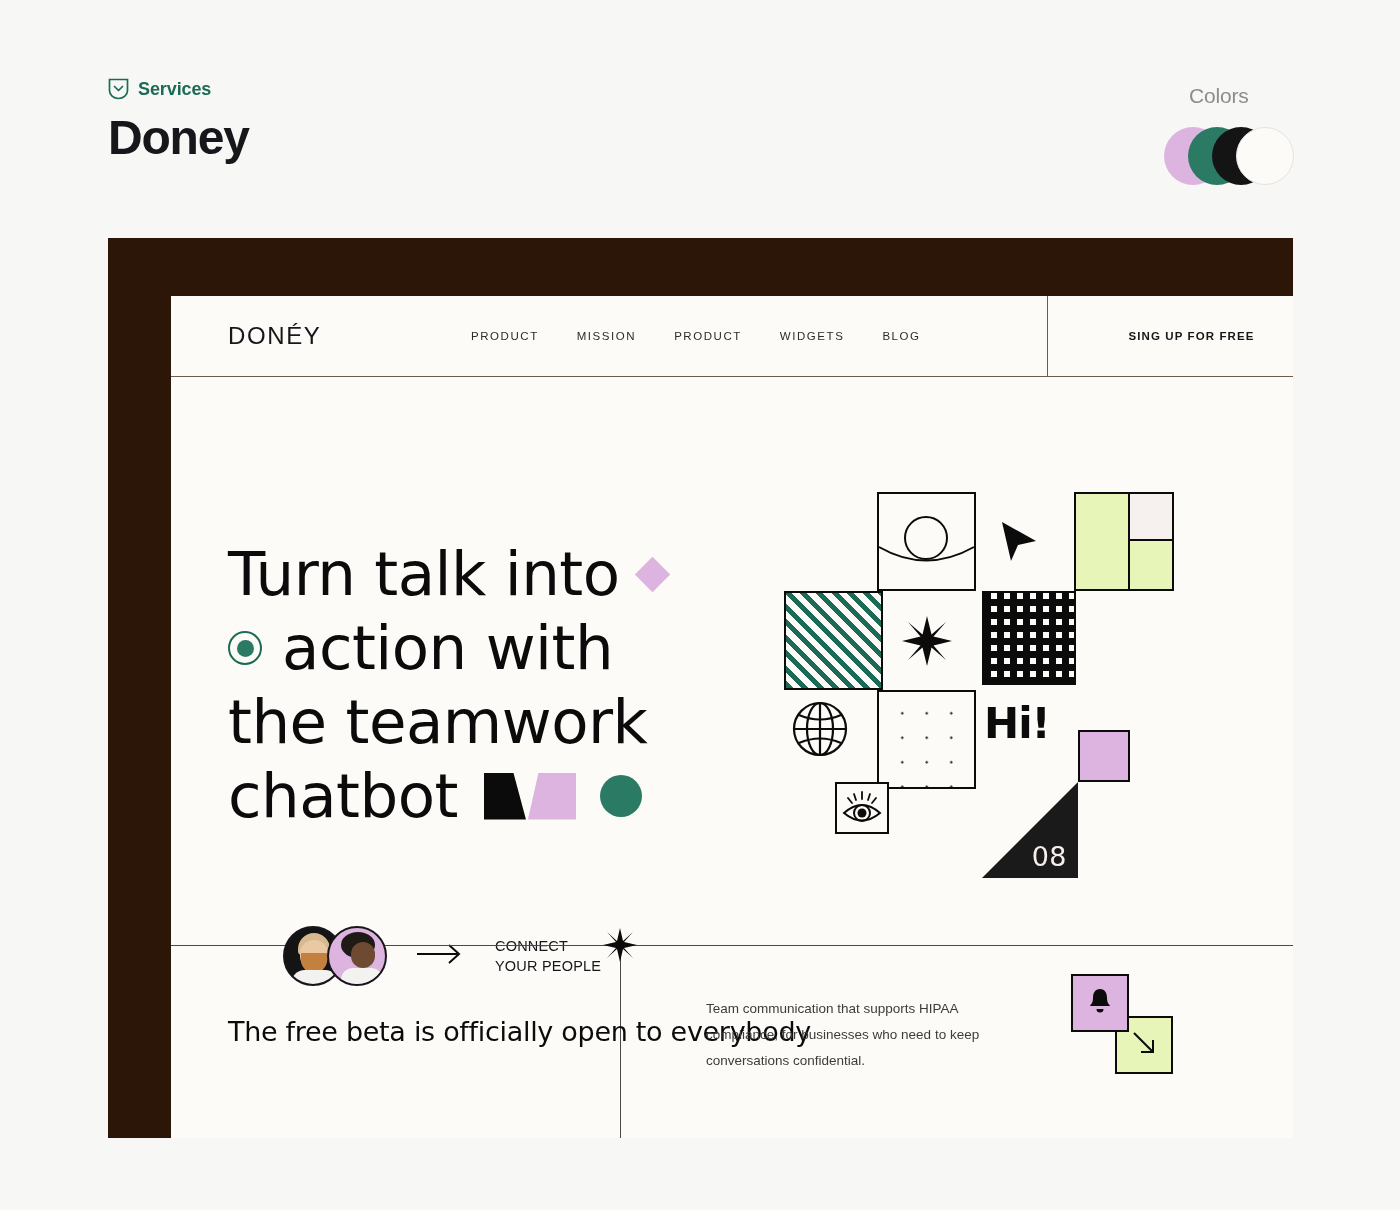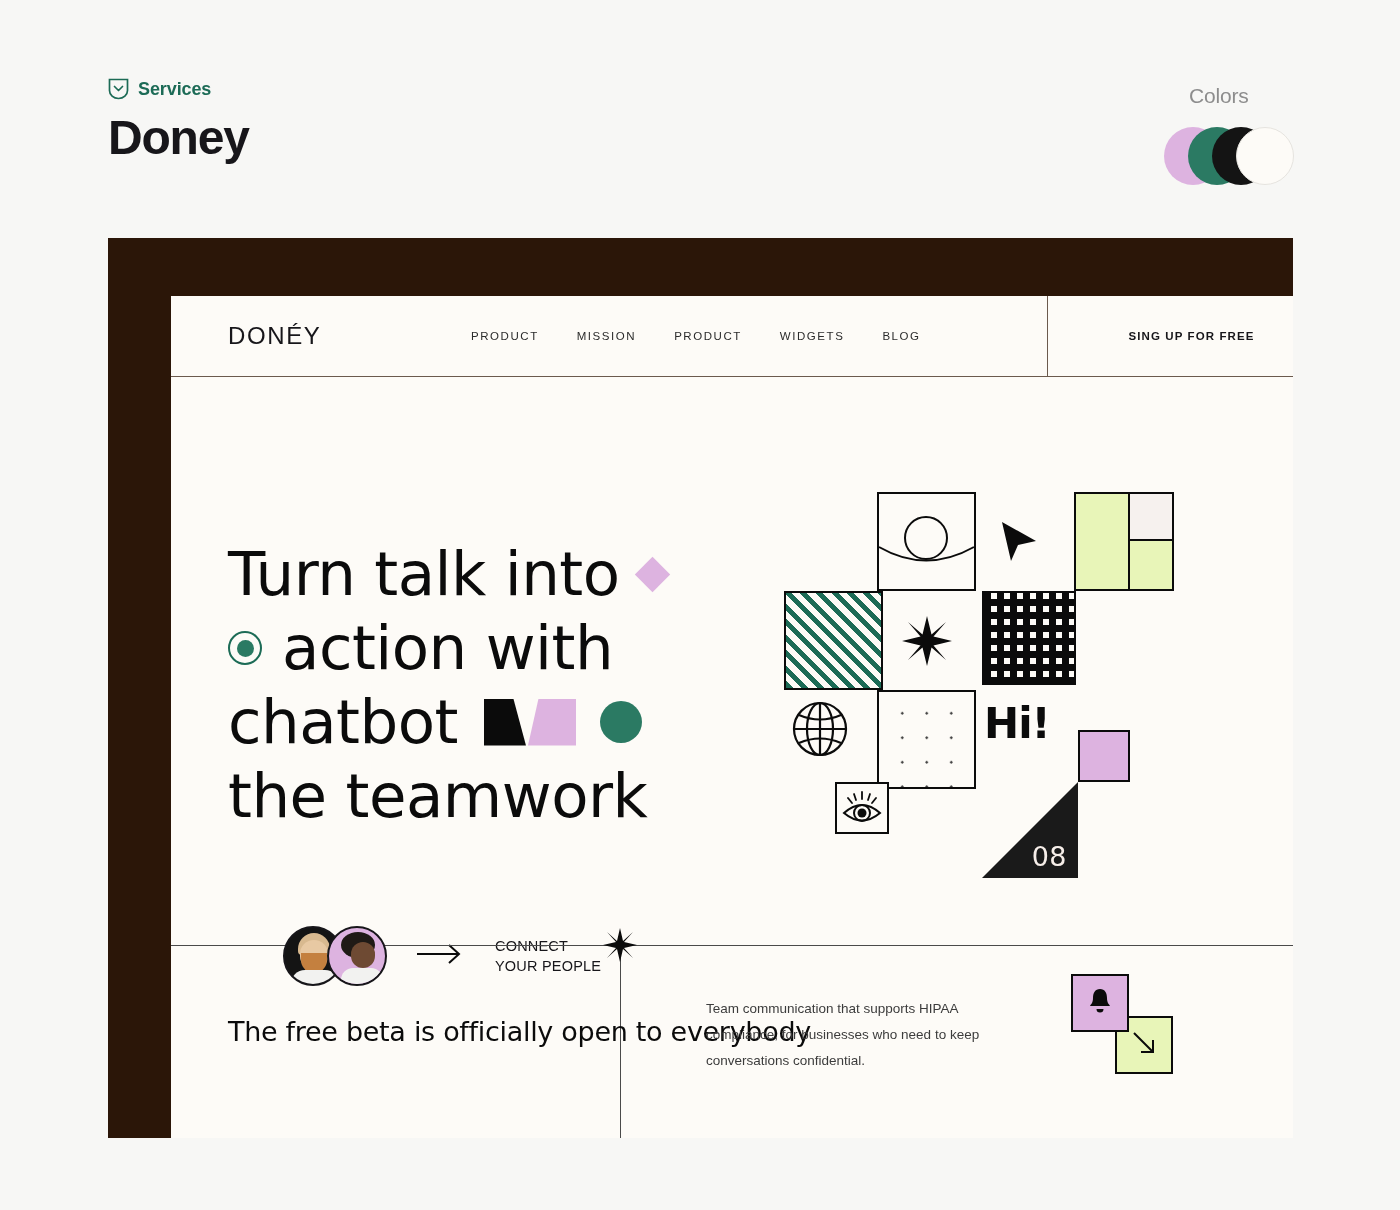--- a/index.html
+++ b/index.html
@@ -262,27 +262,27 @@
             <span class="txt">Turn talk into</span>
             <span class="diamond"></span>
           </div>
           <div class="hl-line">
             <span class="ring">
                 <i></i>
               </span>
             <span class="txt">action with</span>
           </div>
           <div class="hl-line">
+            <span class="txt">the teamwork</span>
+          </div>
+          <div class="hl-line">
             <span class="txt">chatbot</span>
             <span class="tz-black"></span>
             <span class="tz-purple"></span>
             <span class="circle-teal"></span>
-          </div>
-          <div class="hl-line">
-            <span class="txt">the teamwork</span>
           </div>
         </div>
 
         <div class="connect">
           <div class="avatars">
             <div class="avatar a0">
               <span class="av-head av0-hair"></span>
               <span class="av-head av0-face"></span>
               <span class="av-head av0-beard"></span>
               <span class="av-head av0-body"></span>

